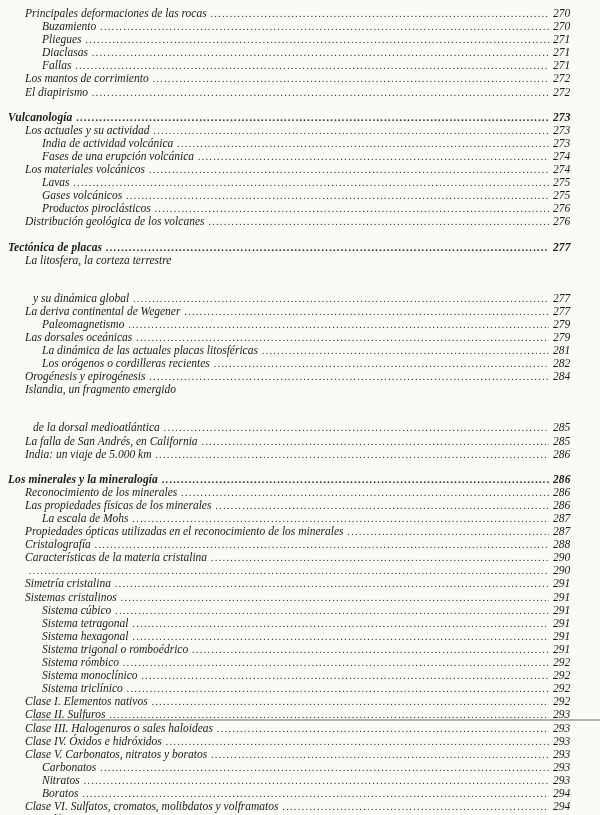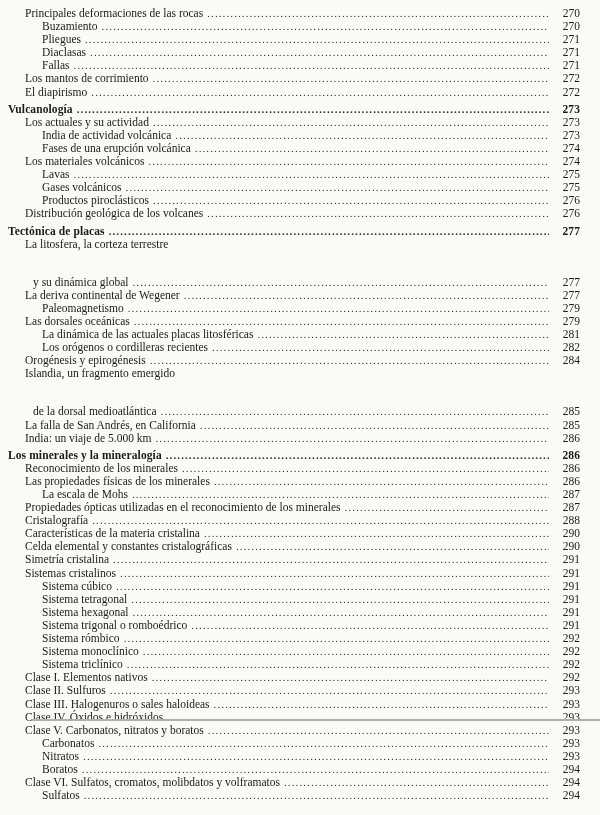--- a/index.html
+++ b/index.html
@@ -13,33 +13,34 @@
     font-family: "Liberation Serif", "DejaVu Serif", serif;
     overflow: hidden;
   }
   .page {
     position: relative;
     width: 600px;
     height: 723px;
     box-sizing: border-box;
     padding: 7px 20px 0 8px;
     background: #fafaf7;
+    font-style: italic;
   }
   .toc {
     display: block;
   }
   .row {
     display: flex;
     align-items: baseline;
     height: 13.1px;
     line-height: 13.1px;
     font-size: 11.5px;
     color: #1b1b1b;
   }
-  .row.gap { margin-top: 4px; }
+  .row.gap { margin-top: 12px; }
   .row.bold { font-weight: bold; letter-spacing: 0.1px; }
   .row.lvl1 { padding-left: 17px; }
   .row.lvl2 { padding-left: 34px; }
   .row.cont { padding-left: 25px; margin-top: 25px; }
   .label {
     white-space: nowrap;
     flex: none;
   }
   .leader {
     flex: 1;
@@ -49,21 +50,21 @@
     color: #2e2e2c;
   }
   .leader::after {
     content: "......................................................................................................................................................................................................................................";
     font-size: 11px;
     letter-spacing: 1.1px;
   }
   .pagenum {
     flex: none;
     width: 27px;
-    text-align: right;
+    text-align: left;
     white-space: nowrap;
   }
   .bottom-rule {
     position: absolute;
     left: 32px;
     right: 0;
     bottom: 2px;
     height: 2px;
     background: #b2b0ab;
   }
@@ -243,21 +244,20 @@
         <span class="label">Cristalografía</span>
         <span class="leader"></span>
         <span class="pagenum">288</span>
       </div>
       <div class="row lvl1">
         <span class="label">Características de la materia cristalina</span>
         <span class="leader"></span>
         <span class="pagenum">290</span>
       </div>
       <div class="row lvl1">
-        <span class="label">Celda elemental y constantes cristalográficas</span>
         <span class="leader"></span>
         <span class="pagenum">290</span>
       </div>
       <div class="row lvl1">
         <span class="label">Simetría cristalina</span>
         <span class="leader"></span>
         <span class="pagenum">291</span>
       </div>
       <div class="row lvl1">
         <span class="label">Sistemas cristalinos</span>

